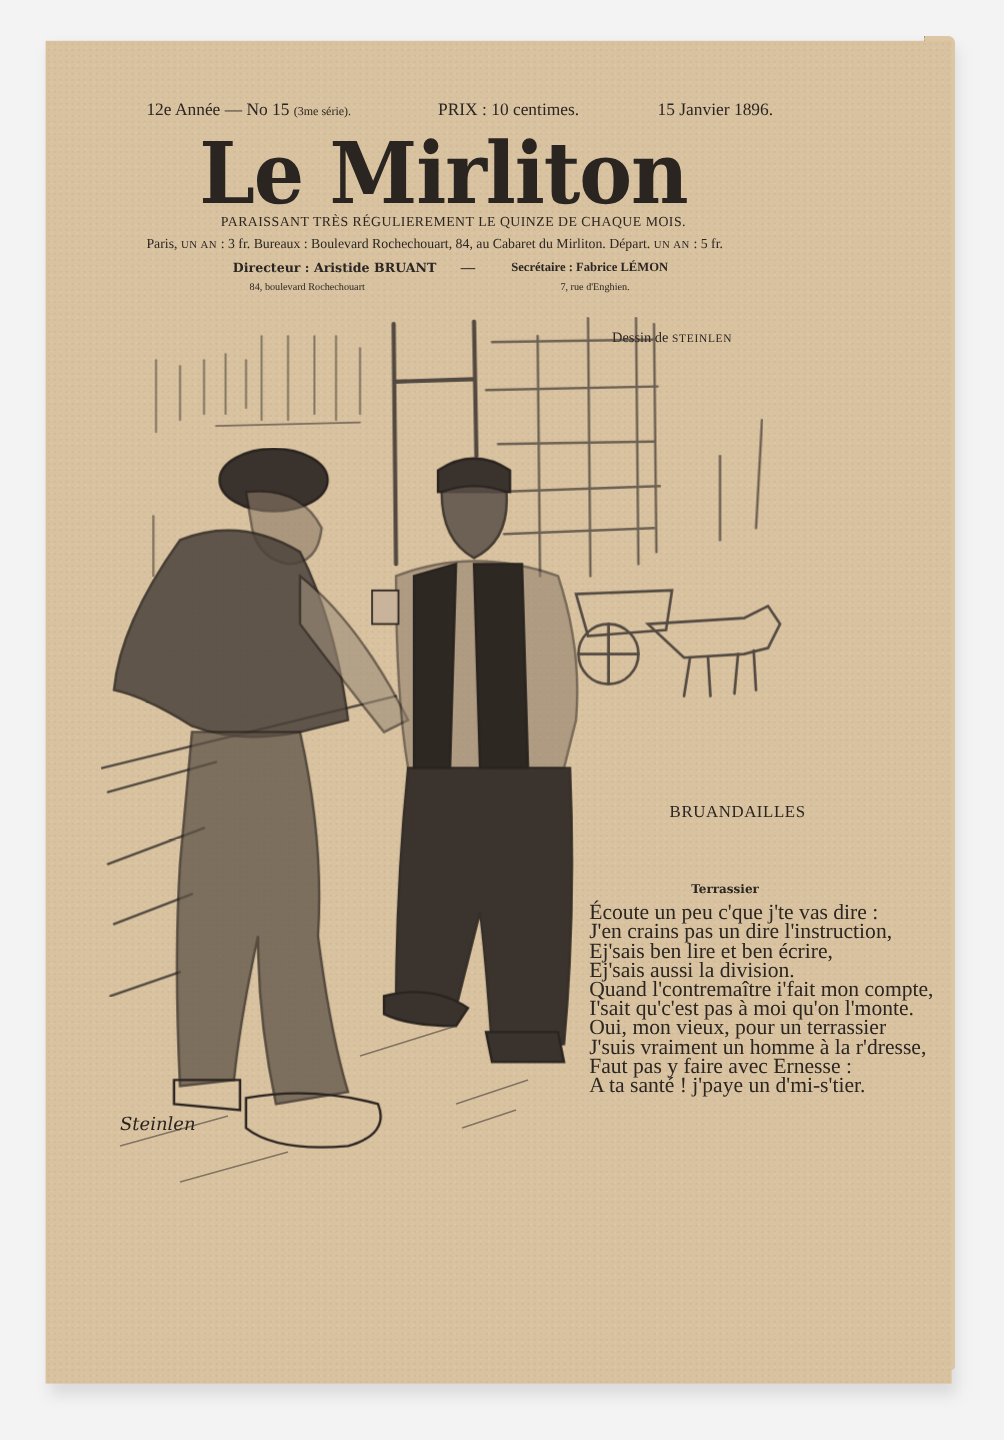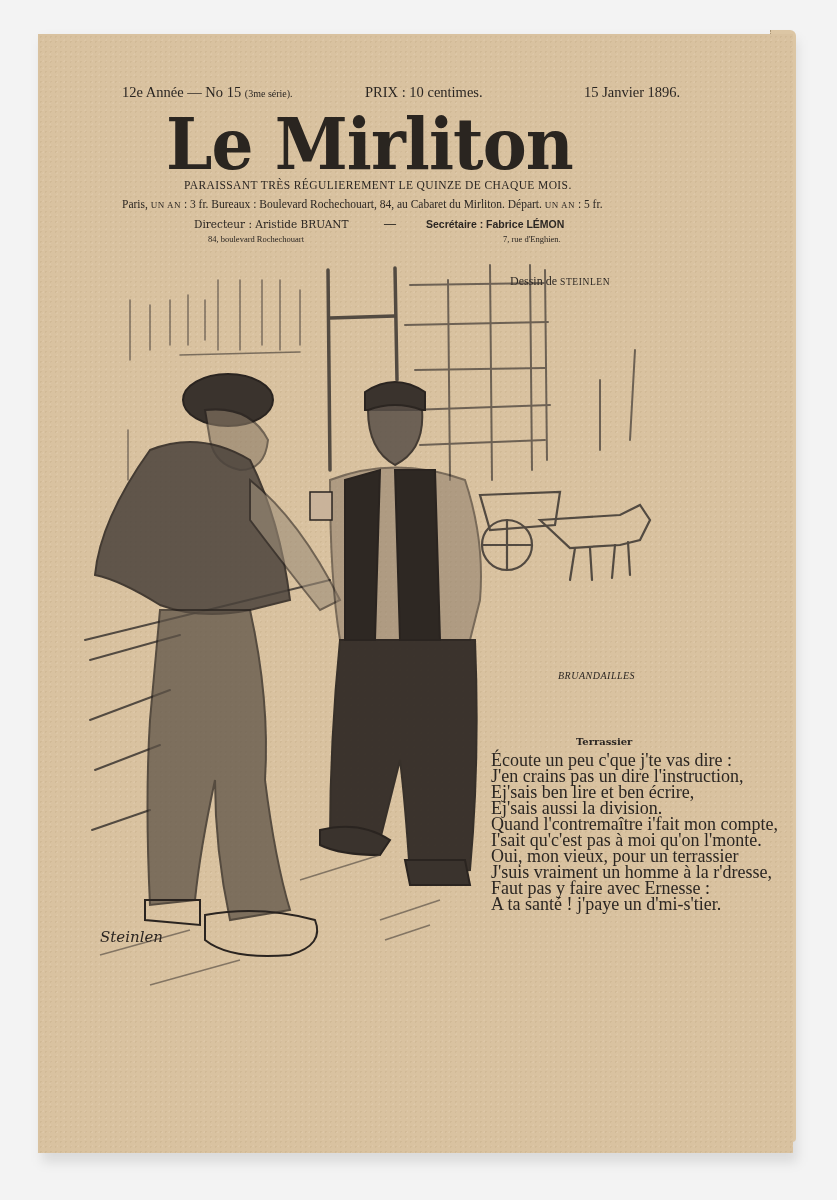--- a/index.html
+++ b/index.html
@@ -30,48 +30,48 @@
       background: #dcc6a4;
       border-left: 1px dotted rgba(110,90,60,0.45);
       border-radius: 0 6px 4px 0;
     }
     .abs { position: absolute; white-space: nowrap; }
 
     .meta-line { top: 84px; font-size: 14.5px; }
     .meta-issue { left: 122px; }
     .meta-issue small { font-size: 10px; }
     .meta-price { left: 330px; margin-left: 35px; }
-    .meta-date { left: 548px; margin-left: 36px; }
+    .meta-date { left: 548px; }
 
     .masthead {
       left: 166px; top: 104px;
       font-family: "DejaVu Serif", serif;
       font-weight: bold;
       font-size: 71px;
       letter-spacing: -1px;
       color: #2a2520;
       line-height: 80px;
       transform: scaleX(0.93);
       transform-origin: left top;
     }
     .tagline { left: 184px; top: 179px; font-size: 11.5px; letter-spacing: 0.4px; }
     .subscribe { left: 122px; top: 198px; font-size: 11.5px; }
     .subscribe .sc { font-size: 9px; letter-spacing: 0.5px; }
 
-    .dir-label { left: 194px; top: 218px; font-family: "DejaVu Serif", serif; font-weight: normal; font-size: 10.5px; }
+    .dir-label { left: 194px; top: 218px; font-family: "DejaVu Serif", serif; font-weight: bold; font-size: 10.5px; }
     .dir-addr { left: 208px; top: 234px; font-size: 8.5px; }
     .dash { left: 384px; top: 216px; font-size: 12px; font-weight: bold; }
-    .sec-label { left: 426px; top: 218px; font-family: Liberation Sans, sans-serif; font-weight: bold; font-size: 10.5px; }
-    .sec-addr { left: 467px; top: 234px; font-size: 8.5px; margin-left: 36px; }
+    .sec-label { left: 426px; top: 218px; font-family: Liberation Serif, serif; font-weight: bold; font-size: 10.5px; }
+    .sec-addr { left: 467px; top: 234px; font-size: 8.5px; }
     .credit { left: 510px; top: 246px; font-size: 12px; margin-top: 28px; }
     .credit .sc { font-size: 9.5px; letter-spacing: 0.6px; }
 
     .illustration { position: absolute; left: 80px; top: 255px; width: 600px; height: 750px; }
 
-    .poem-heading { left: 558px; top: 670px; font-size: 10px; letter-spacing: 0.5px; font-style: italic; }
+    .poem-heading { left: 558px; top: 670px; font-size: 14px; letter-spacing: 0.5px; }
     .poem-title { left: 576px; top: 712px; font-family: "DejaVu Serif", serif; font-weight: bold; font-size: 10px; margin-top: 24px; }
     .poem { position: absolute; left: 491px; top: 752px; font-size: 18px; line-height: 16px; }
     .poem div { white-space: nowrap; }
   </style>
 </head>
 <body>
 
 <div class="shadow"></div>
 <div class="paper-flap"></div>
 <div class="paper"></div>

